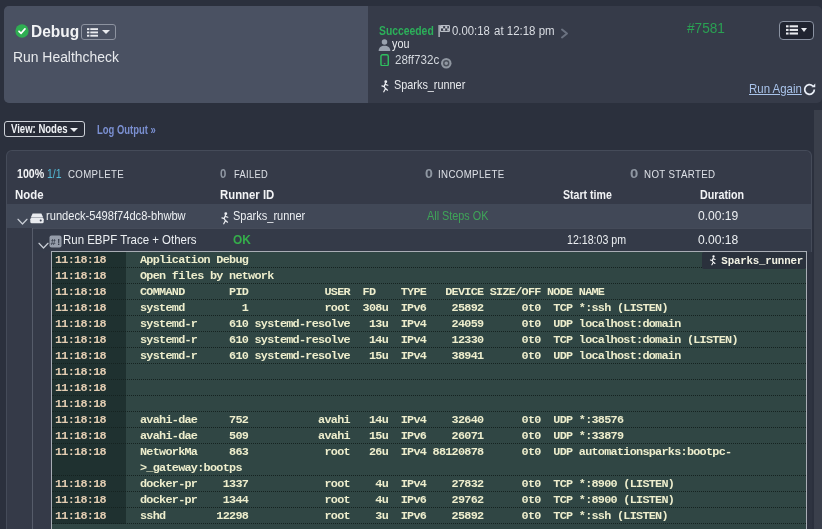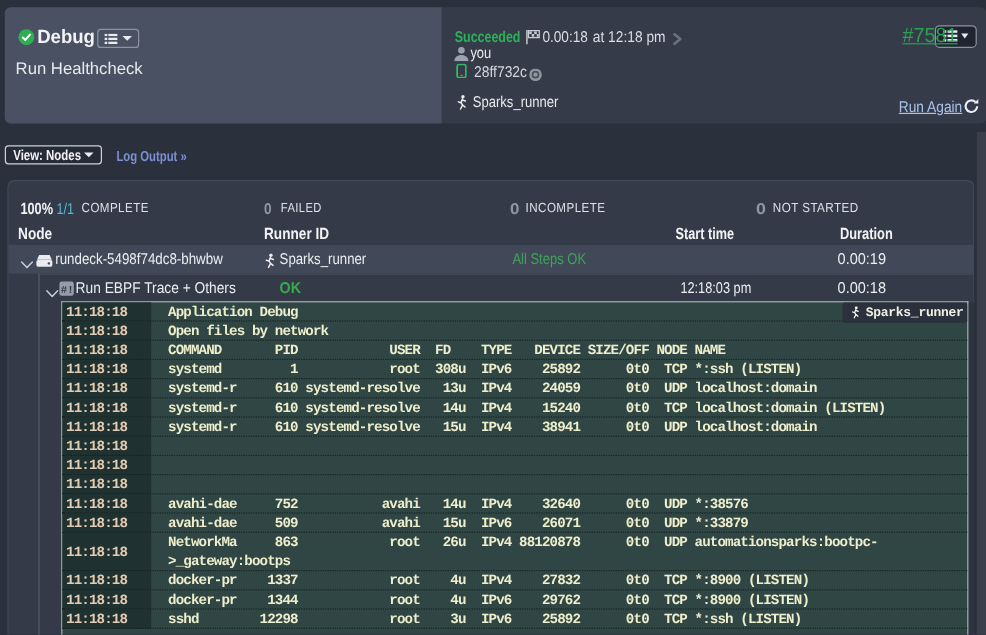--- a/index.html
+++ b/index.html
@@ -1,18 +1,18 @@
 <!DOCTYPE html>
 <html><head><meta charset="utf-8"><style>
 html,body{margin:0;padding:0}
 body{width:822px;height:529px;position:relative;overflow:hidden;background:#2b303d;font-family:"Liberation Sans",sans-serif}
 .abs{position:absolute}
 .lrow{display:flex;height:16px;position:relative}
 .lrow::after{content:"";position:absolute;left:0;right:0;bottom:0;height:0;border-bottom:1px dotted #152220}
-.lts{width:74px;flex:0 0 74px;background:#1f3130;color:#e3cdb2;padding-left:3px;display:flex;align-items:center;box-sizing:border-box}
+.lts{width:74px;flex:0 0 74px;background:#1f3130;color:#e3cdb2;padding-left:3px;display:flex;box-sizing:border-box}
 .lc{color:#eeeecd;white-space:pre;padding-left:14px}
 .logbox{font-family:"Liberation Mono",monospace;font-size:11.8px;letter-spacing:-0.72px;font-weight:bold;line-height:16px}
 </style></head>
 <body>
 <div class="abs" style="left:4px;top:6px;right:0;height:97px;background:#363b49;border-radius:5px"></div>
 <div class="abs" style="left:4px;top:6px;width:364px;height:97px;background:#4a5162;border-radius:5px 0 0 5px"></div>
 <div class="abs" style="right:0;top:110px;width:8px;bottom:0;background:#3a3f4b"></div>
 <div class="abs" style="left:6px;top:150px;width:804px;bottom:0;background:#353a48;border:1px solid #454b59;border-bottom:none;border-radius:6px 6px 0 0"></div>
 <div class="abs" style="left:7px;top:204px;width:804px;height:24px;background:#414857"></div>
 <div class="abs" style="left:32px;top:228px;width:779px;height:24px;background:#343a48;border-top:1px solid #454b59;box-sizing:border-box"></div>
@@ -46,21 +46,21 @@
 <div class="lrow">
       <div class="lts">
         <span>11:18:18</span>
       </div>
       <div class="lc">systemd-r     610 systemd-resolve   13u  IPv4    24059      0t0  UDP localhost:domain</div>
     </div>
 <div class="lrow">
       <div class="lts">
         <span>11:18:18</span>
       </div>
-      <div class="lc">systemd-r     610 systemd-resolve   14u  IPv4    15240      0t0  TCP localhost:domain (LISTEN)</div>
+      <div class="lc">systemd-r     610 systemd-resolve   14u  IPv4    12330      0t0  TCP localhost:domain (LISTEN)</div>
     </div>
 <div class="lrow">
       <div class="lts">
         <span>11:18:18</span>
       </div>
       <div class="lc">systemd-r     610 systemd-resolve   15u  IPv4    38941      0t0  UDP localhost:domain</div>
     </div>
 <div class="lrow">
       <div class="lts">
         <span>11:18:18</span>
@@ -210,21 +210,21 @@
       <text x="1.6" y="9.8" font-family="Liberation Mono, monospace" font-size="9px" font-weight="bold" fill="#333a47">#!</text>
     </svg></div>
 <div class="abs" id="debug" style="left:30.6px;top:23.4px;font-size:16px;font-weight:700;color:#f2f3f5;transform:scaleX(0.967);transform-origin:0 0;white-space:pre;line-height:1.1;">Debug</div>
 <div class="abs" id="runhc" style="left:13.0px;top:49.6px;font-size:14px;font-weight:400;color:#e8eaed;transform:scaleX(0.993);transform-origin:0 0;white-space:pre;line-height:1.1;">Run Healthcheck</div>
 <div class="abs" id="succ" style="left:379.0px;top:23.8px;font-size:13px;font-weight:700;color:#2cb05a;transform:scaleX(0.797);transform-origin:0 0;white-space:pre;line-height:1.1;">Succeeded</div>
 <div class="abs" id="d1" style="left:452.2px;top:24.2px;font-size:13px;font-weight:400;color:#dadde3;transform:scaleX(0.873);transform-origin:0 0;white-space:pre;line-height:1.1;">0.00:18</div>
 <div class="abs" id="at1" style="left:494.4px;top:24.2px;font-size:13px;font-weight:400;color:#dadde3;transform:scaleX(0.883);transform-origin:0 0;white-space:pre;line-height:1.1;">at 12:18 pm</div>
 <div class="abs" id="you" style="left:392.2px;top:36.8px;font-size:13px;font-weight:400;color:#e8eaed;transform:scaleX(0.83);transform-origin:0 0;white-space:pre;line-height:1.1;">you</div>
 <div class="abs" id="c28" style="left:395.2px;top:52.8px;font-size:13px;font-weight:400;color:#d3d7dd;transform:scaleX(0.89);transform-origin:0 0;white-space:pre;line-height:1.1;">28ff732c</div>
 <div class="abs" id="sprh" style="left:394.4px;top:77.6px;font-size:13px;font-weight:400;color:#e8eaed;transform:scaleX(0.836);transform-origin:0 0;white-space:pre;line-height:1.1;">Sparks_runner</div>
-<div class="abs" id="num" style="left:752px;top:21.3px;font-size:17px;font-weight:400;color:#2aa053;transform:scaleX(0.973);transform-origin:0 0;white-space:pre;line-height:1.1;text-decoration:underline;">#7581</div>
+<div class="abs" id="num" style="left:687px;top:21.3px;font-size:14px;font-weight:400;color:#2aa053;transform:scaleX(0.973);transform-origin:0 0;white-space:pre;line-height:1.1;">#7581</div>
 <div class="abs" id="ra" style="left:749.0px;top:81.6px;font-size:13px;font-weight:400;color:#a9c3ea;transform:scaleX(0.881);transform-origin:0 0;white-space:pre;line-height:1.1;text-decoration:underline">Run Again</div>
 <div class="abs" id="vn" style="left:10.8px;top:123.0px;font-size:12px;font-weight:700;color:#f0f2f5;transform:scaleX(0.795);transform-origin:0 0;white-space:pre;line-height:1.1;">View: Nodes</div>
 <div class="abs" id="lo" style="left:96.6px;top:123.6px;font-size:12px;font-weight:700;color:#7b90d2;transform:scaleX(0.786);transform-origin:0 0;white-space:pre;line-height:1.1;">Log Output »</div>
 <div class="abs" id="pct" style="left:17.2px;top:167.3px;font-size:13.5px;font-weight:700;color:#f2f3f5;transform:scaleX(0.788);transform-origin:0 0;white-space:pre;line-height:1.1;">100%</div>
 <div class="abs" id="ratio" style="left:46.8px;top:167.4px;font-size:13px;font-weight:400;color:#54b8d4;transform:scaleX(0.81);transform-origin:0 0;white-space:pre;line-height:1.1;">1/1</div>
 <div class="abs" id="comp" style="left:67.6px;top:168.0px;font-size:11px;font-weight:400;color:#dde0e6;transform:scaleX(0.879);transform-origin:0 0;white-space:pre;line-height:1.1;letter-spacing:0.4px">COMPLETE</div>
 <div class="abs" id="z1" style="left:219.8px;top:166.8px;font-size:13px;font-weight:700;color:#8f97a2;transform:scaleX(0.875);transform-origin:0 0;white-space:pre;line-height:1.1;">0</div>
 <div class="abs" id="fail" style="left:234.4px;top:168.0px;font-size:11px;font-weight:400;color:#dde0e6;transform:scaleX(0.846);transform-origin:0 0;white-space:pre;line-height:1.1;letter-spacing:0.4px">FAILED</div>
 <div class="abs" id="z2" style="left:425.0px;top:166.8px;font-size:13px;font-weight:700;color:#8f97a2;transform:scaleX(1.09);transform-origin:0 0;white-space:pre;line-height:1.1;">0</div>
 <div class="abs" id="inc" style="left:438.4px;top:168.0px;font-size:11px;font-weight:400;color:#dde0e6;transform:scaleX(0.881);transform-origin:0 0;white-space:pre;line-height:1.1;letter-spacing:0.4px">INCOMPLETE</div>

